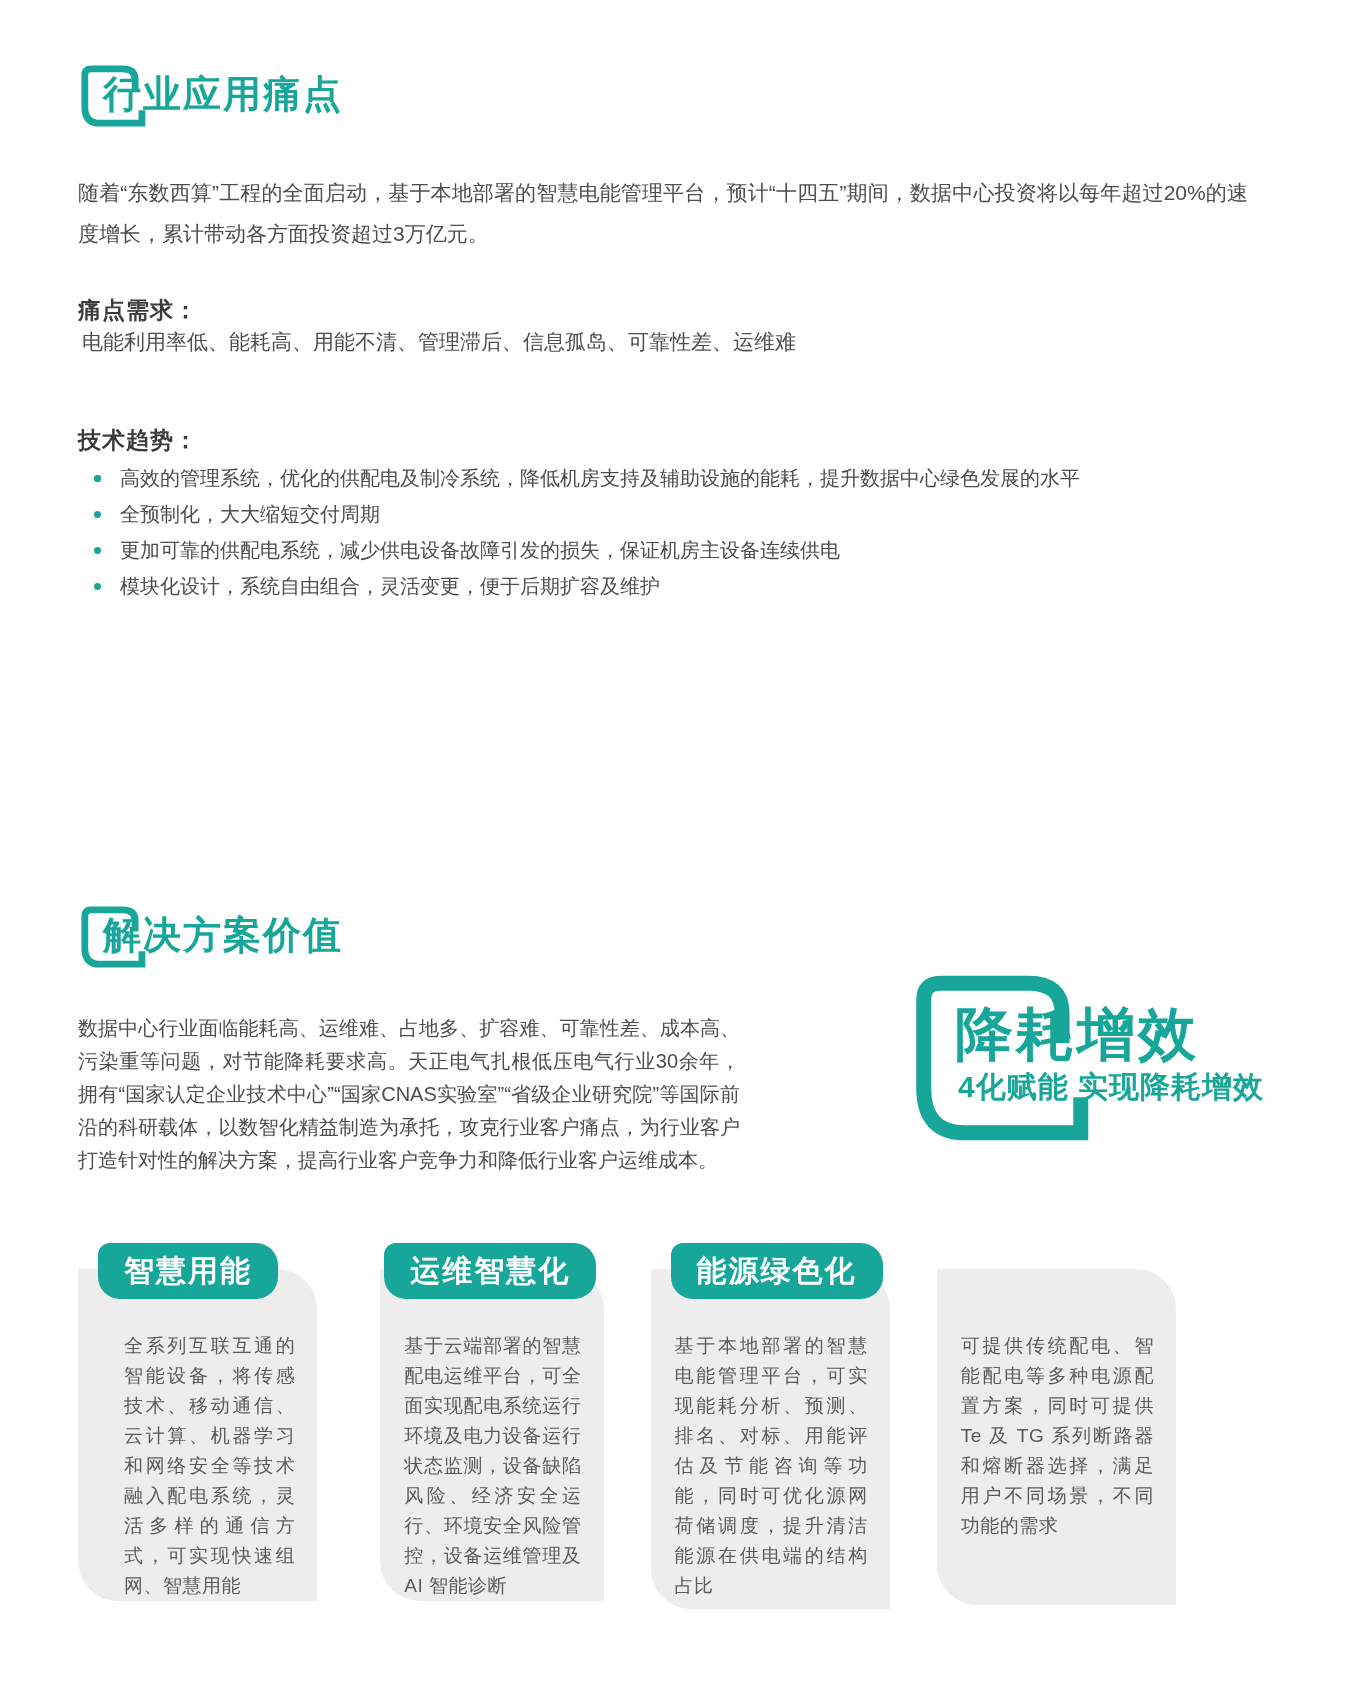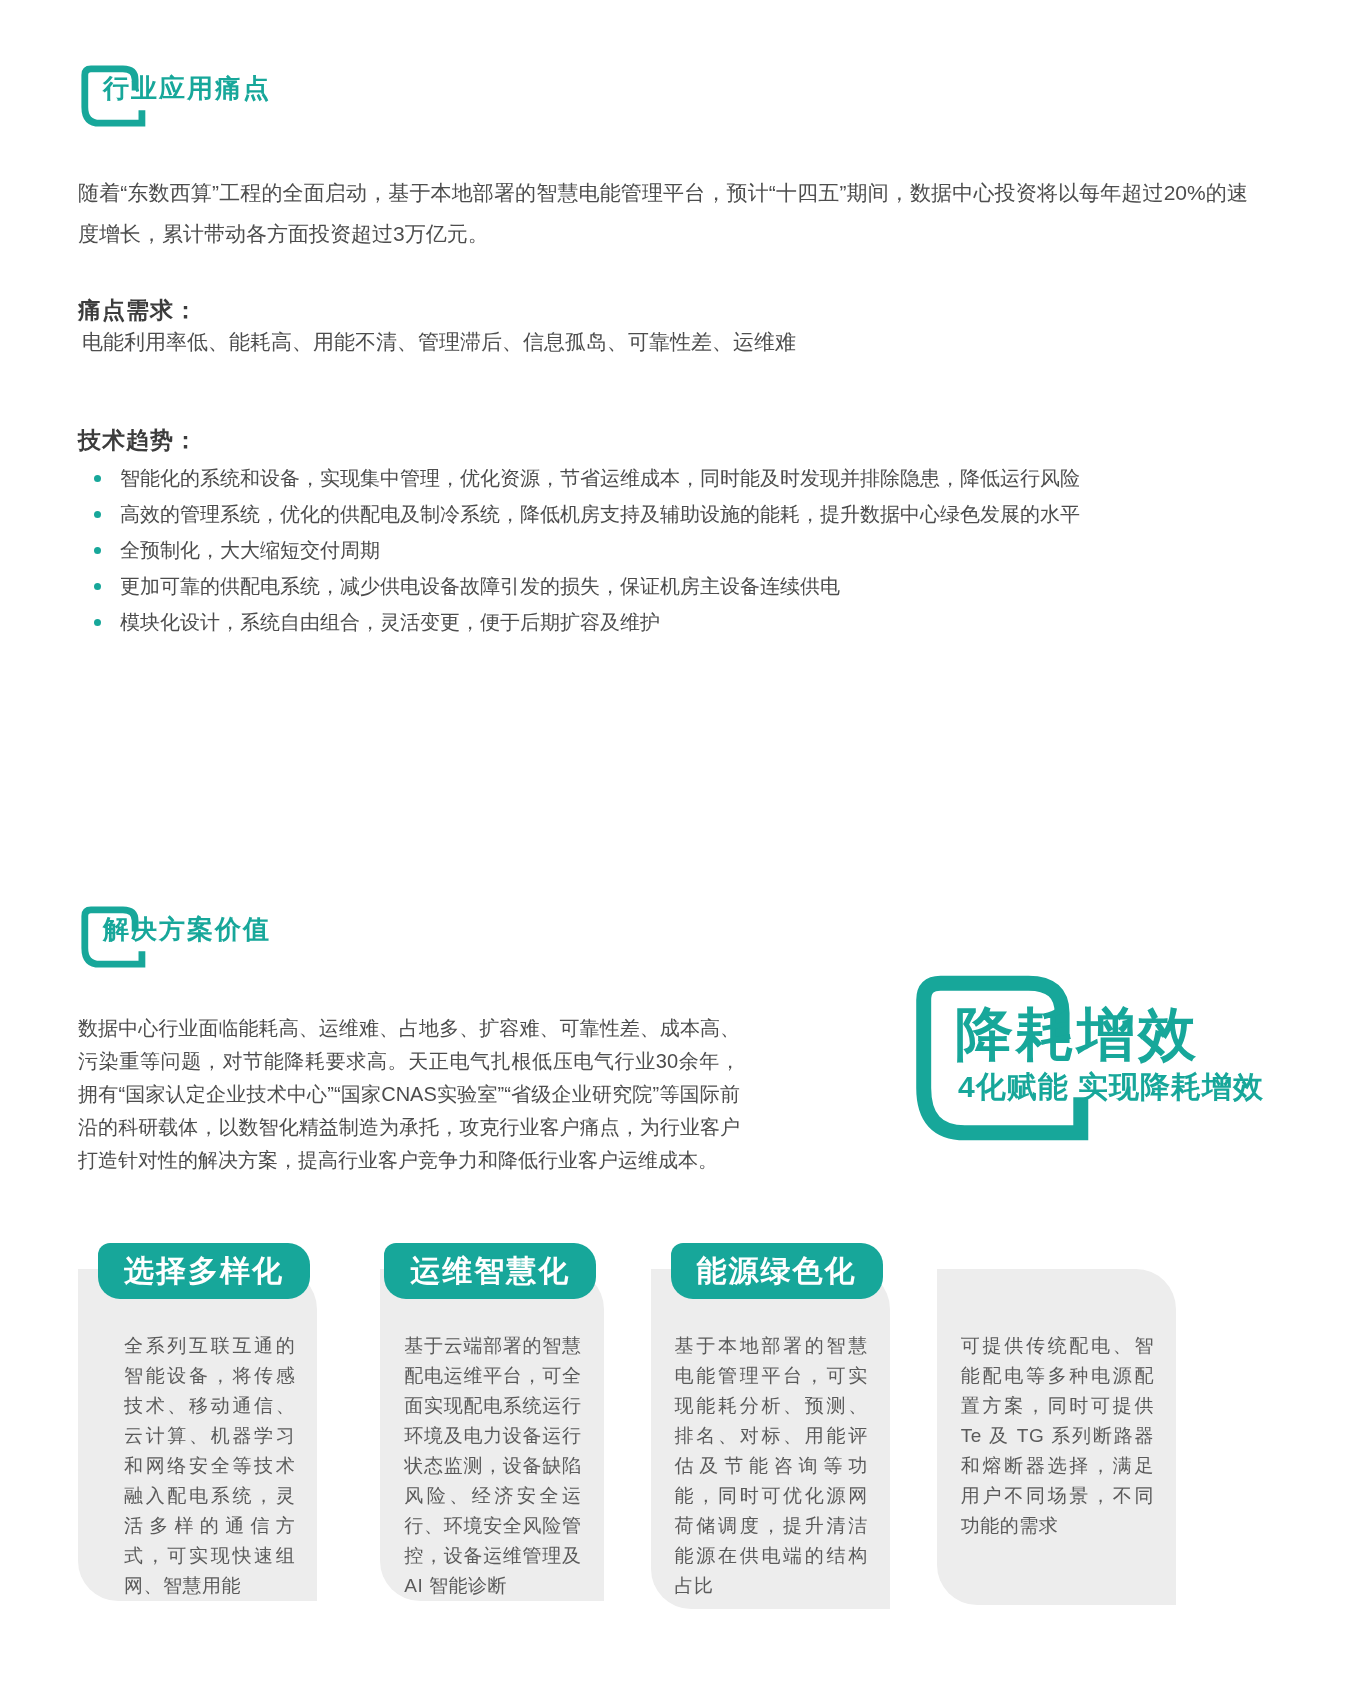--- a/index.html
+++ b/index.html
@@ -6,21 +6,21 @@
   html,body { background:#ffffff; }
   body {
     width:1350px; height:1693px; position:relative; overflow:hidden;
     font-family:"Liberation Sans","DejaVu Sans",sans-serif;
     color:#4c4c4c;
   }
   
   .bubble-icon { position:absolute; }
   .bubble-icon path { fill:none; stroke:#17a79a; }
   .sec-title {
-    position:absolute; font-size:26px; font-weight:700; color:#17a79a;
+    position:absolute; font-size:38px; font-weight:700; color:#17a79a;
     letter-spacing:2px; white-space:nowrap; line-height:1;
   }
   #icon1 { left:78px; top:62px; width:68px; height:68px; }
   #title1 { left:103px; top:75px; }
   #icon2 { left:78px; top:903px; width:68px; height:68px; }
   #title2 { left:103px; top:916px; }
 
   
   .intro {
     position:absolute; left:78px; top:172px; width:1170px;
@@ -102,21 +102,20 @@
 <p class="intro">随着“东数西算”工程的全面启动，基于本地部署的智慧电能管理平台，预计“十四五”期间，数据中心投资将以每年超过20%的速度增长，累计带动各方面投资超过3万亿元。</p>
 
 <h2 id="pain-heading" class="sub-heading">痛点需求：</h2>
 <p id="pain-body">电能利用率低、能耗高、用能不清、管理滞后、信息孤岛、可靠性差、运维难</p>
 
 <h2 id="trend-heading" class="sub-heading">技术趋势：</h2>
 
 <ul class="trend-list">
   <li>
     <span class="dot"></span>
-    <span>智能化的系统和设备，实现集中管理，优化资源，节省运维成本，同时能及时发现并排除隐患，降低运行风险</span>
   </li>
   <li>
     <span class="dot"></span>
     <span>高效的管理系统，优化的供配电及制冷系统，降低机房支持及辅助设施的能耗，提升数据中心绿色发展的水平</span>
   </li>
   <li>
     <span class="dot"></span>
     <span>全预制化，大大缩短交付周期</span>
   </li>
   <li>
@@ -141,21 +140,21 @@
 </svg>
 <div class="highlight-title">降耗增效</div>
 <div class="highlight-subtitle">4化赋能 实现降耗增效</div>
 
 <div class="cards">
 
   <div class="card">
     <div class="card-panel">
       <p class="card-body">全系列互联互通的智能设备，将传感技术、移动通信、云计算、机器学习和网络安全等技术融入配电系统，灵活多样的通信方式，可实现快速组网、智慧用能</p>
     </div>
-    <div class="card-pill">选择多样化</div>
+    <div class="card-pill">智慧用能</div>
   </div>
 
   <div class="card">
     <div class="card-panel">
       <p class="card-body">基于云端部署的智慧配电运维平台，可全面实现配电系统运行环境及电力设备运行状态监测，设备缺陷风险、经济安全运行、环境安全风险管控，设备运维管理及 AI 智能诊断</p>
     </div>
     <div class="card-pill">运维智慧化</div>
   </div>
 
   <div class="card">

